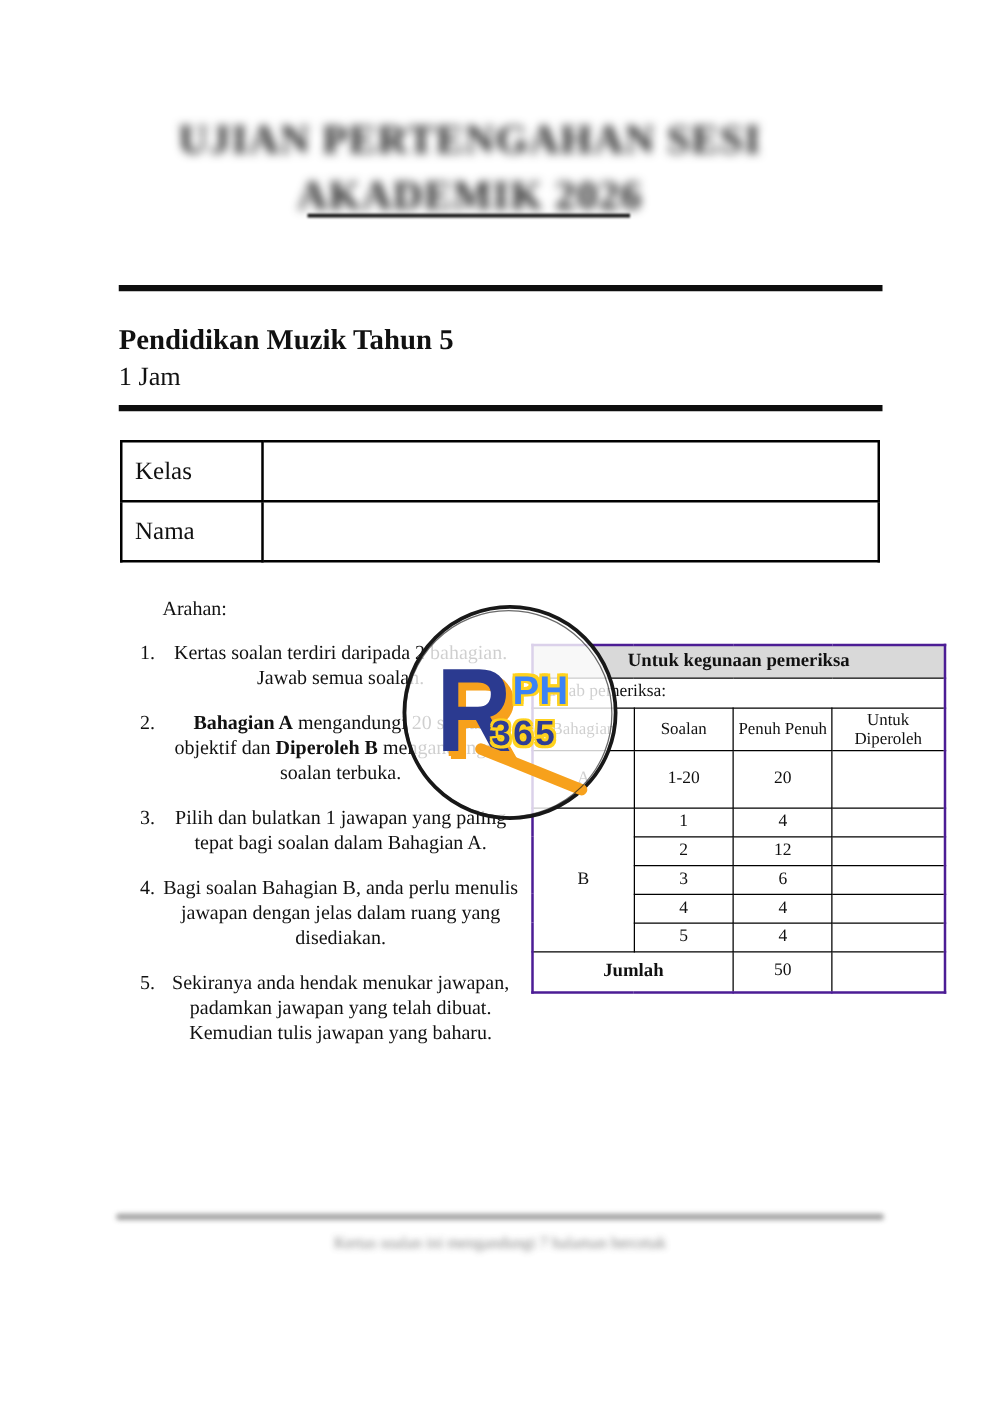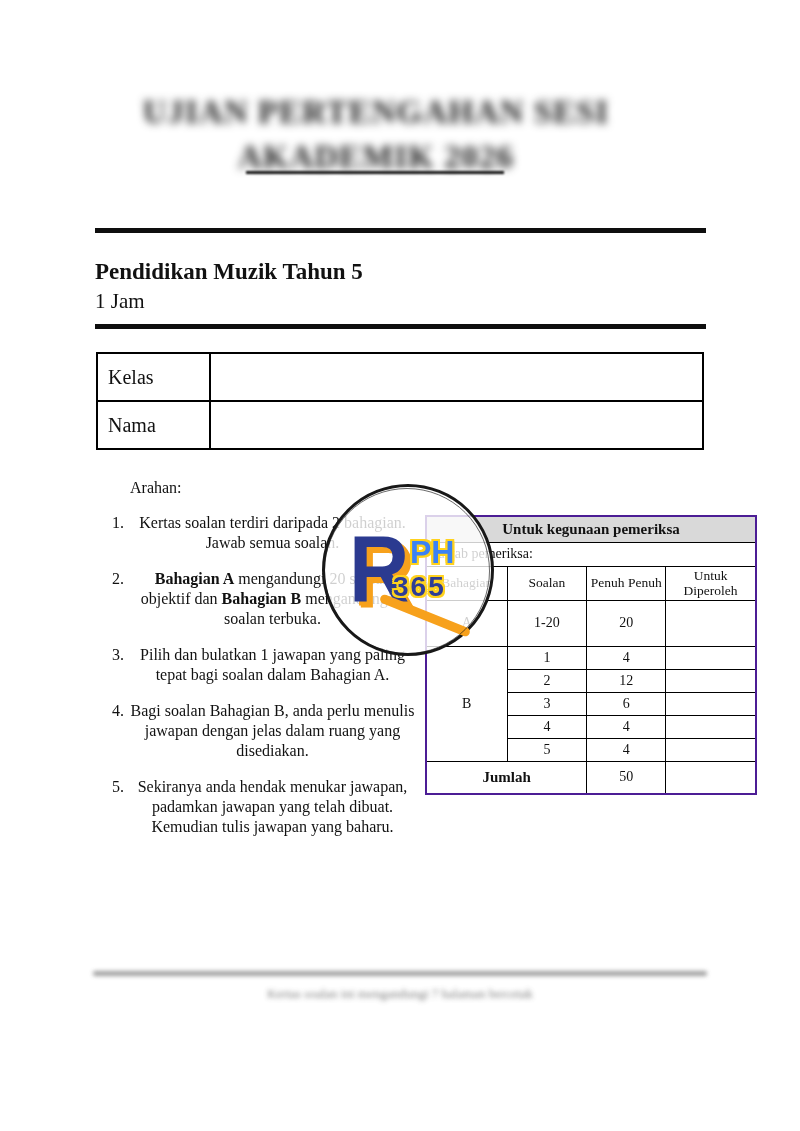--- a/index.html
+++ b/index.html
@@ -137,21 +137,21 @@
       <td class="label">Nama</td>
       <td class="value"></td>
     </tr>
   </tbody>
     </table>
 
   <div class="instructions">
     <div class="heading">Arahan:</div>
     <ol id="instruction-list">
         <li><span>Kertas soalan terdiri daripada 2 bahagian. Jawab semua soalan.</span></li>
-        <li><b>Bahagian A</b><span> mengandungi 20 soalan objektif dan </span><b>Bahagian B</b><span> mengandungi 5 soalan terbuka.</span></li>
+        <li><b>Bahagian A</b><span> mengandungi 20 soalan objektif dan </span><b>Diperoleh B</b><span> mengandungi 5 soalan terbuka.</span></li>
         <li><span>Pilih dan bulatkan 1 jawapan yang paling tepat bagi soalan dalam Bahagian A.</span></li>
         <li><span>Bagi soalan Bahagian B, anda perlu menulis jawapan dengan jelas dalam ruang yang disediakan.</span></li>
         <li><span>Sekiranya anda hendak menukar jawapan, padamkan jawapan yang telah dibuat. Kemudian tulis jawapan yang baharu.</span></li>
       </ol>
   </div>
 
   <table class="examiner-table">
     <colgroup>
       <col style="width:69px">
         <col style="width:68px">

